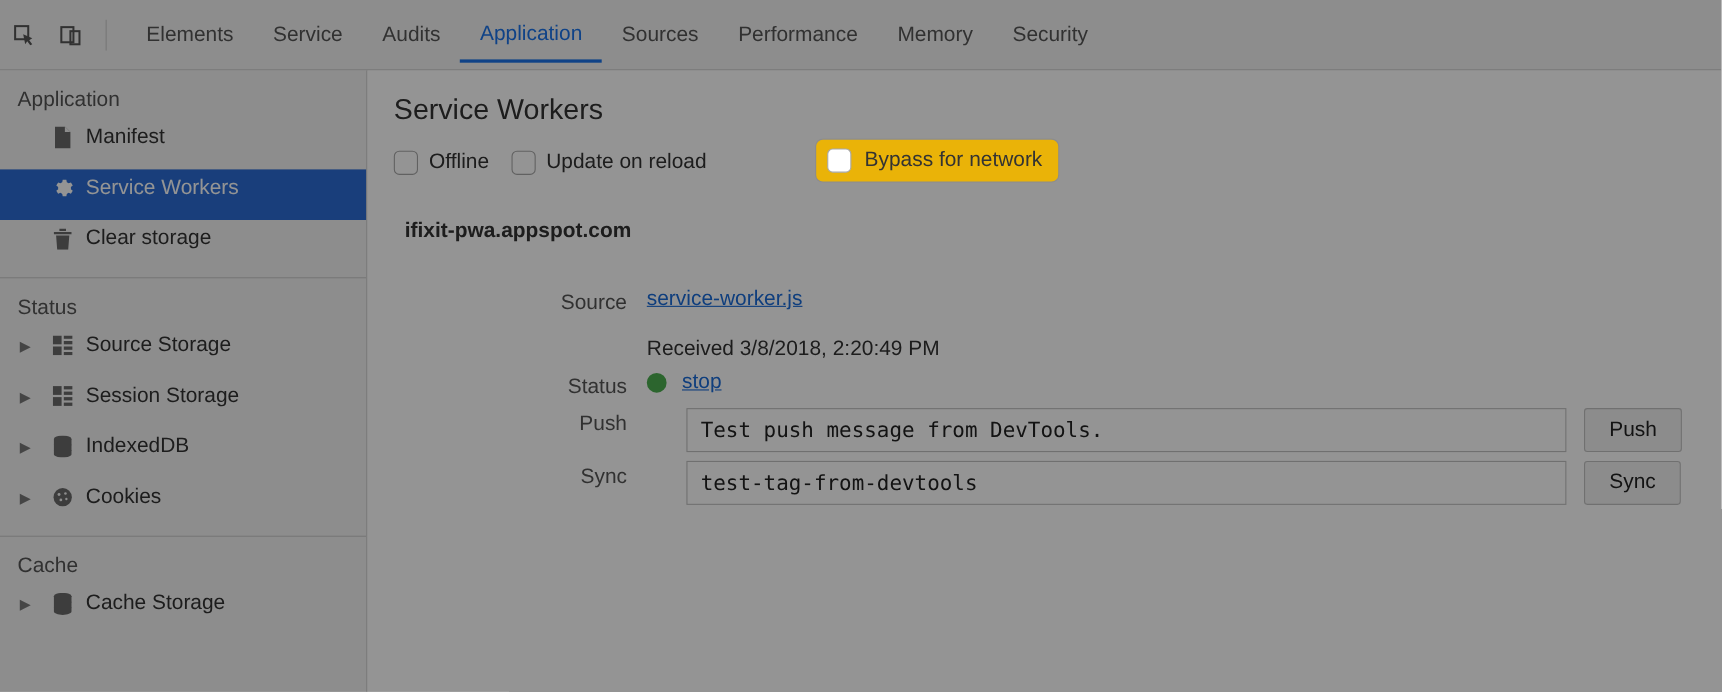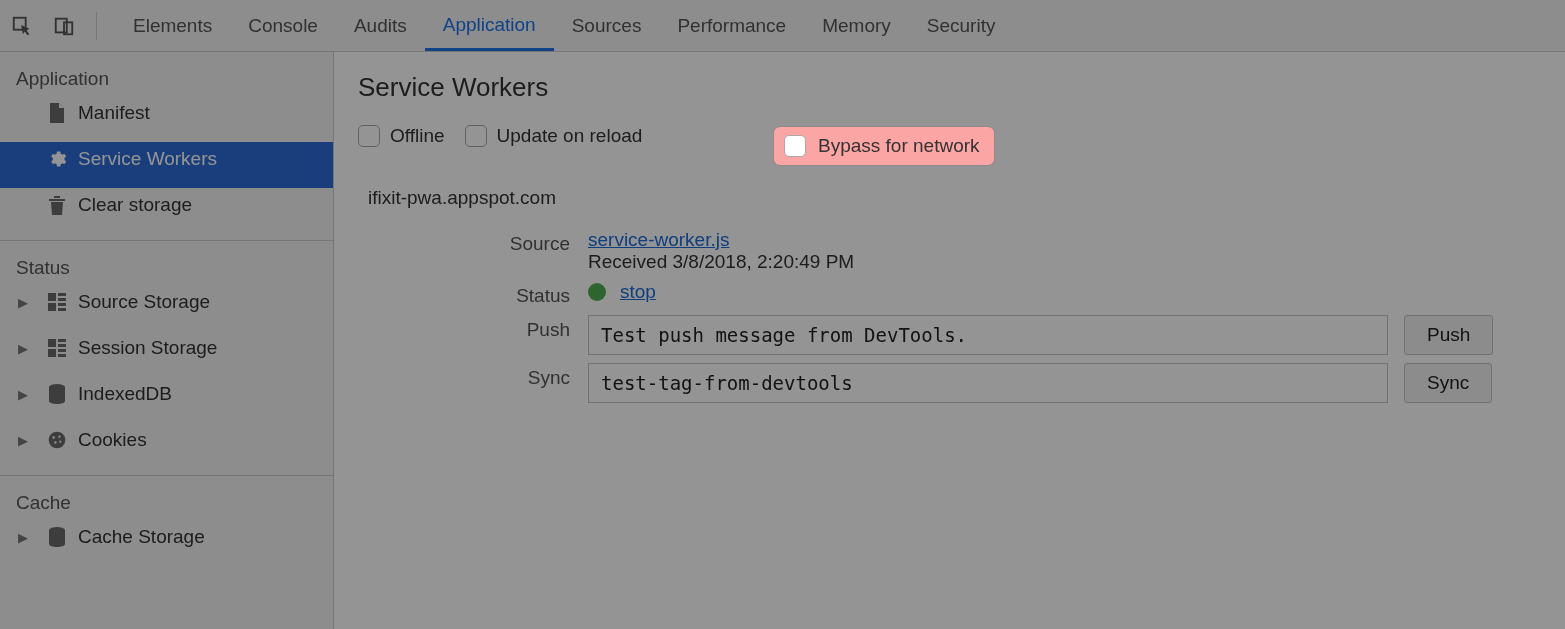--- a/index.html
+++ b/index.html
@@ -16,21 +16,21 @@
 .dim-overlay {
   position: absolute;
   inset: 0;
   background: rgba(0,0,0,0.42);
   pointer-events: none;
   z-index: 100;
 }
 .tabbar {
   display: flex;
   align-items: center;
-  height: 52px;
+  height: 64px;
   background: #f3f3f3;
   border-bottom: 1px solid #ccc;
 }
 .tabbar .left-icons { display: flex; align-items: center; padding: 0 8px; gap: 14px; }
 .tab-icon { width: 28px; height: 28px; display:flex; align-items:center; justify-content:center; color:#555; }
 .tab-sep { width: 1px; height: 28px; background: #ccc; margin: 0 10px 0 4px; }
 .tab { padding: 0 18px; line-height: 50px; color: #555; cursor: default; }
 .tab.active { color: #1a73e8; border-bottom: 3px solid #1a73e8; line-height: 47px; }
 .main { display: flex; height: calc(629px - 52px); }
 .sidebar { width: 334px; border-right: 1px solid #ccc; background: #f3f3f3; overflow-y:auto; }
@@ -51,48 +51,47 @@
 h1.panel-title { font-size: 26px; font-weight: 400; color:#333; margin-bottom: 22px; }
 
 .checkrow { display: flex; align-items:center; gap: 20px; margin-bottom: 40px; }
 .checkitem { display: flex; align-items:center; gap: 10px; color:#333; }
 .checkbox {
   width: 22px; height: 22px; border: 1px solid #a8a8a8; border-radius: 5px; background:#fff;
 }
 
 .highlight-box {
   position: absolute;
-  background: #fca5a5;
+  background: #eab308;
   border-radius: 6px;
   z-index: 200;
   display: flex; align-items: flex-start; gap: 12px;
   padding: 8px 14px 8px 10px;
   box-shadow: 0 0 0 1px rgba(0,0,0,0.05);
-  margin-left: 32px;
-}
-
-.origin { font-weight: 400; color:#333; margin-bottom: 20px; margin-left: 10px; }
+}
+
+.origin { font-weight: 700; color:#333; margin-bottom: 40px; margin-left: 10px; }
 
 .kv-grid { display: grid; grid-template-columns: 230px 1fr; row-gap: 8px; align-items: start; }
 .kv-label { text-align: right; color:#555; padding-right: 18px; padding-top: 4px; }
 .kv-val { color:#333; display:flex; align-items:center; gap:14px; }
 .link { color: #1a6bd8; text-decoration: underline; cursor:pointer; }
 .status-dot { width: 18px; height: 18px; border-radius:50%; background:#4caf50; display:inline-block; }
 
 .input-row { display:flex; align-items:center; gap:16px; width:100%; }
 .text-input {
   flex: 1; max-width: 800px;
   border: 1px solid #c2c2c2; background:#fff;
-  padding: 8px 12px; font-family: Menlo, Consolas, monospace; font-size: 19px; color:#222;
+  padding: 8px 12px; font-family: Menlo, Consolas, monospace; font-size: 19px; color:#222;margin-left:36px;
 }
 .btn {
   border: 1px solid #c2c2c2; background: #f2f2f2;
   padding: 8px 22px; font-size: 19px; color:#222; border-radius:3px; cursor:default;
 }
-.received-sub { color:#333; }
+.received-sub { margin-top: 24px; color:#333; }
 </style>
 </head>
 <body>
 
 <div class="tabbar">
   <div class="left-icons">
     <span class="tab-icon">
       <svg width="22" height="22" viewBox="0 0 24 24" fill="none" stroke="currentColor" stroke-width="2">
           <rect x="3" y="3" width="13" height="13"></rect>
           <path d="M11 11 l9 4 -3 2 3 4 -2 1 -3 -4 -2 3z" fill="currentColor" stroke="none"></path>
@@ -100,21 +99,21 @@
     </span>
     <span class="tab-icon">
       <svg width="22" height="22" viewBox="0 0 24 24" fill="none" stroke="currentColor" stroke-width="2">
           <rect x="3" y="4" width="12" height="15"></rect>
           <rect x="12" y="8" width="9" height="13"></rect>
         </svg>
     </span>
     <span class="tab-sep"></span>
   </div>
   <div class="tab">Elements</div>
-  <div class="tab">Console</div>
+  <div class="tab">Service</div>
   <div class="tab">Audits</div>
   <div class="tab active">Application</div>
   <div class="tab">Sources</div>
   <div class="tab">Performance</div>
   <div class="tab">Memory</div>
   <div class="tab">Security</div>
 </div>
 
 <div class="main">
   <div class="sidebar">

